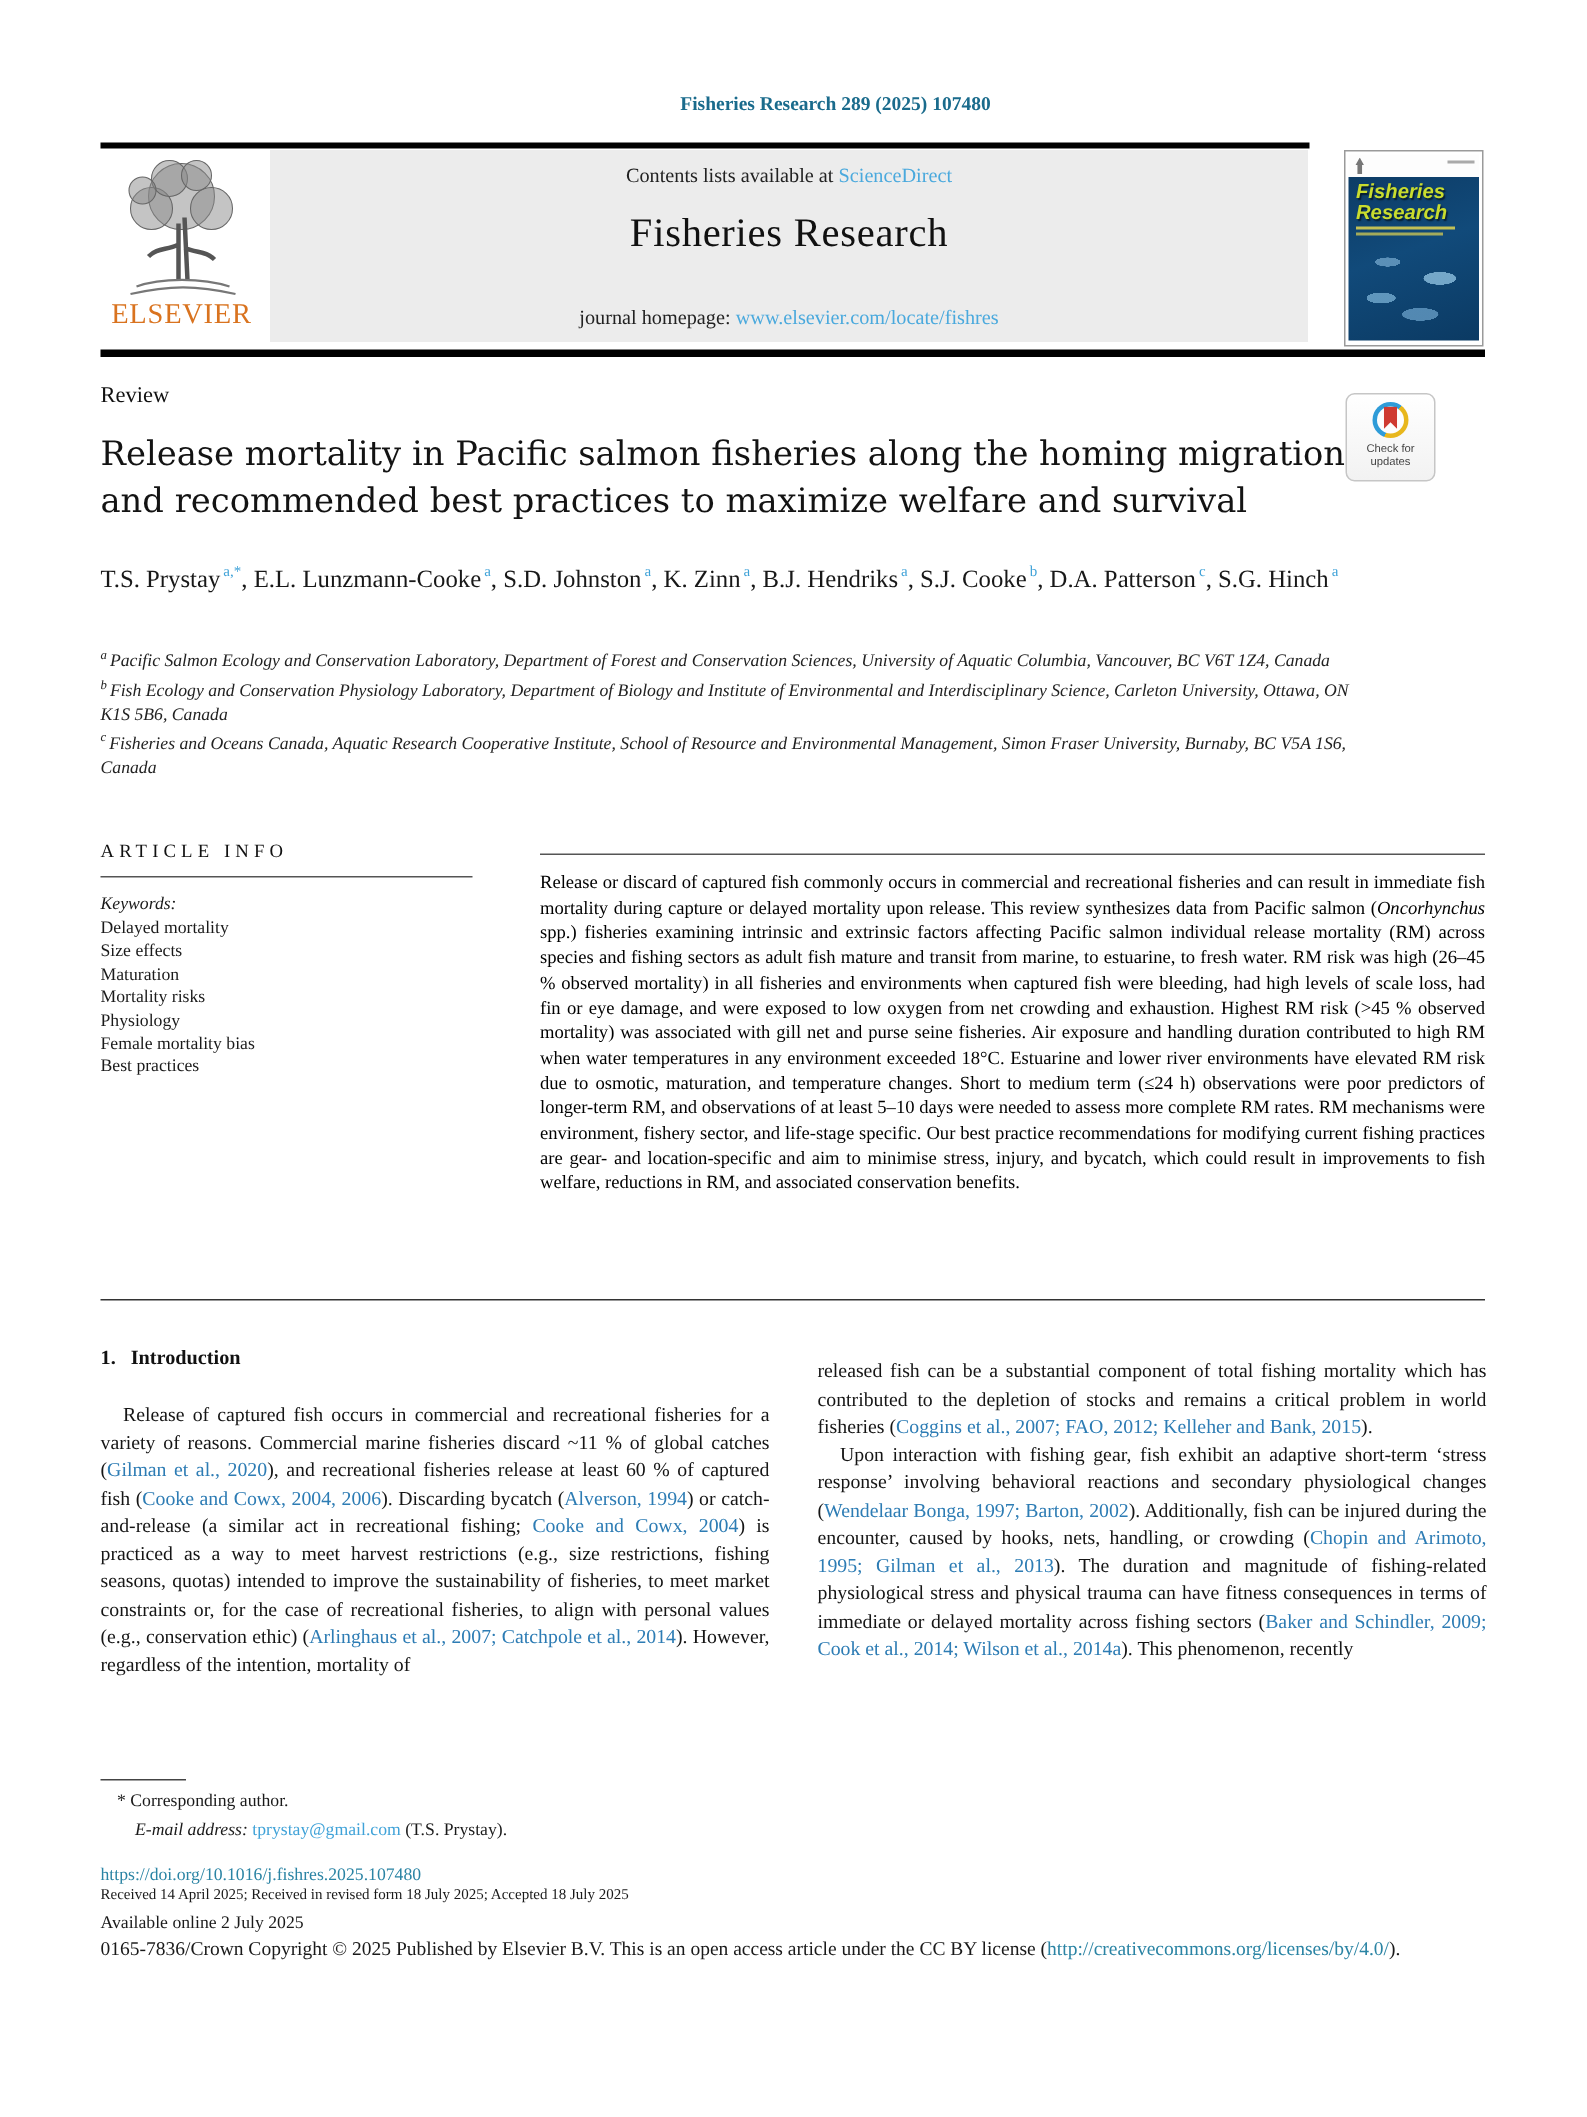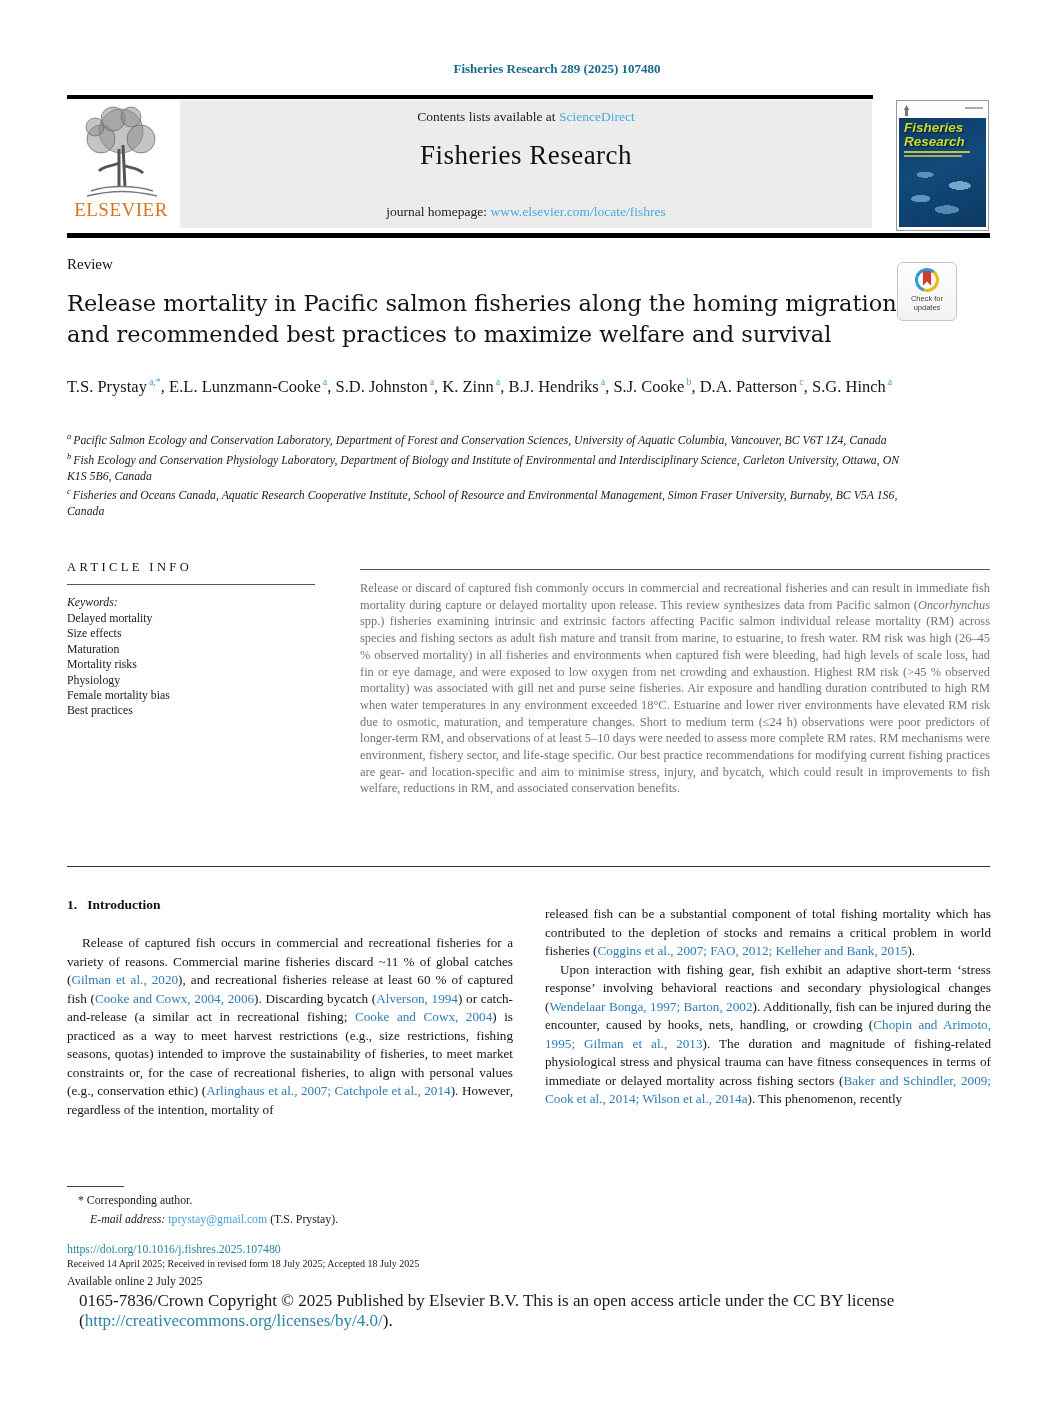--- a/index.html
+++ b/index.html
@@ -62,41 +62,41 @@
   .affs{left:67px;top:429px;width:845px;font-size:11.8px;line-height:15.8px;font-style:italic;color:#222;}
   .affs .fsup{font-size:8.5px;vertical-align:5px;margin-right:2px;}
 
   
   .info-col{left:67px;top:560px;width:248px;}
   .abs-col{left:360px;top:560px;width:630px;}
   .colhead{font-size:12.5px;letter-spacing:3.4px;color:#111;}
   .colrule{height:1px;background:#555;margin:9px 0 10px 0;}
   .kw-label{font-size:11.8px;font-style:italic;margin-bottom:1px;}
   .kw{font-size:11.8px;line-height:15.4px;}
-  .abstract{font-size:12.4px;line-height:16.7px;text-align:justify;color:#737373;}
+  .abstract{font-size:12.4px;line-height:16.7px;text-align:justify;color:#000000;}
 
   .divider{left:67px;top:866px;width:923px;height:1px;background:#333;}
 
   
   .sec-head{left:67px;top:897px;font-size:13.5px;font-weight:bold;color:#111;}
   .sec-head .gap{display:inline-block;width:10px;}
   .col-left{left:67px;top:934px;width:446px;}
   .col-right{left:545px;top:905px;width:446px;}
   .bodytext{font-size:13.2px;line-height:18.5px;text-align:justify;color:#151515;}
   .bodytext p{margin:0;}
   .indent{text-indent:15px;}
 
   
   .fnrule{left:67px;top:1186px;width:57px;height:1px;background:#444;}
   .fn1{left:78px;top:1193px;font-size:11.8px;}
   .fn2{left:90px;top:1212px;font-size:11.8px;}
   .doi{left:67px;top:1242px;font-size:11.8px;color:#2b84a4;}
   .recv{left:67px;top:1258px;font-size:10px;}
   .avail{left:67px;top:1274px;font-size:11.8px;}
-  .copyr{left:67px;top:1291px;width:925px;font-size:17px;margin-left:12px;}
+  .copyr{left:67px;top:1291px;width:925px;font-size:13px;}
 </style>
 </head>
 <body>
 
 <div class="page">
 
   <div class="abs jref">Fisheries Research 289 (2025) 107480</div>
 
   <div class="abs rule-top"></div>
   <div class="abs graybox"></div>

